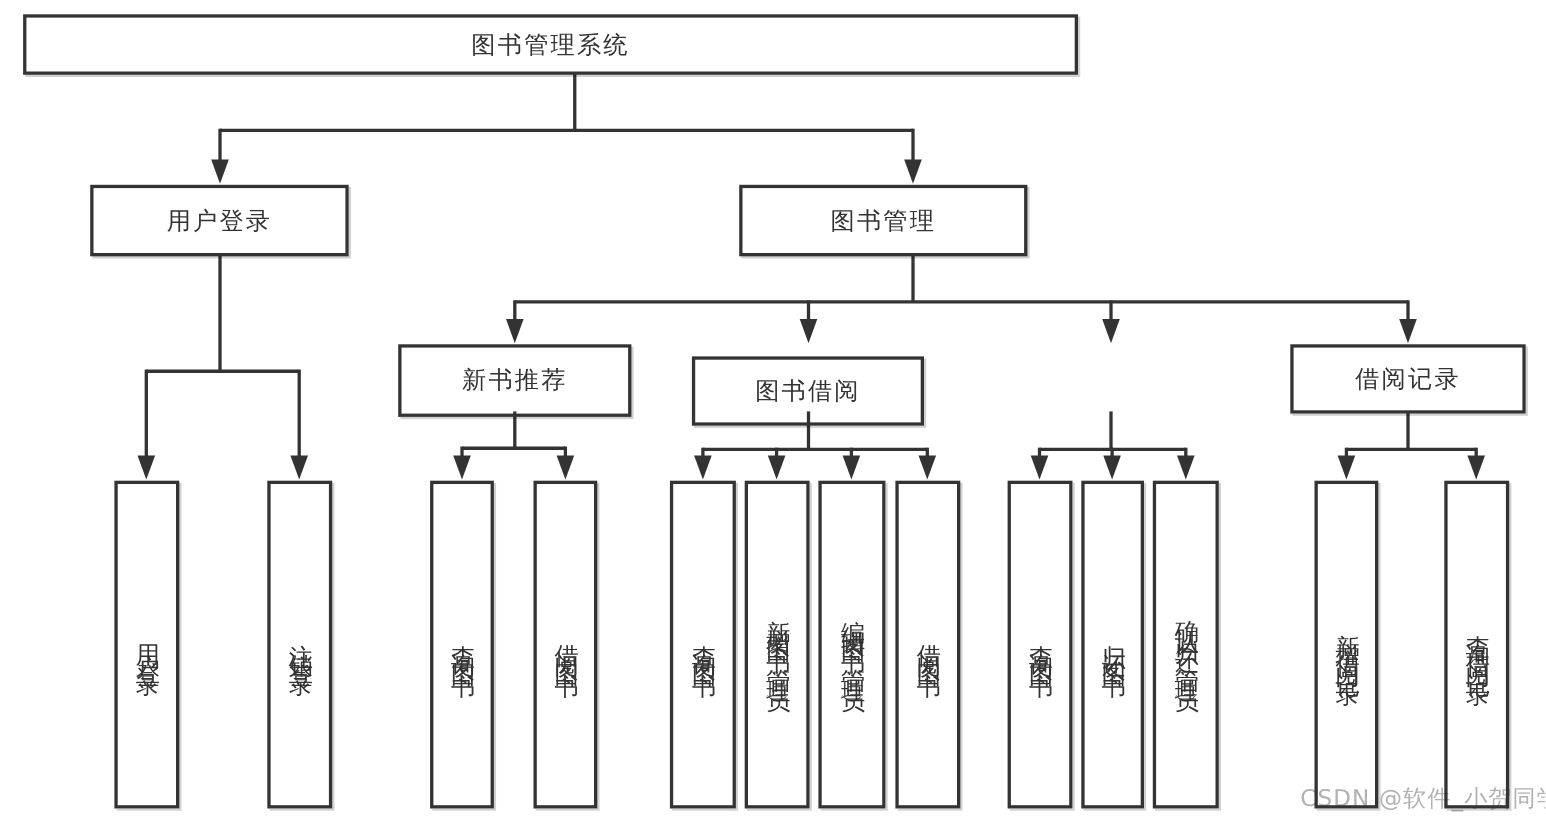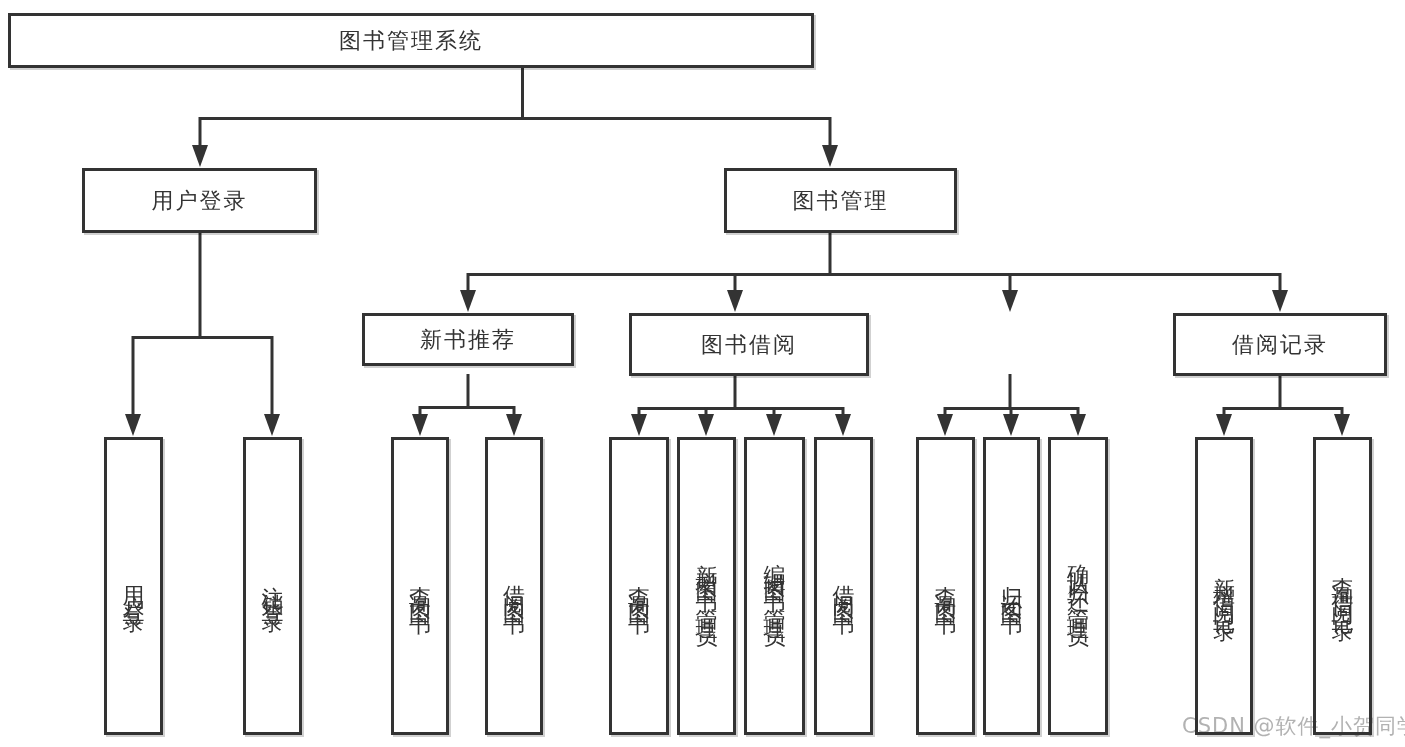--- a/index.html
+++ b/index.html
@@ -92,35 +92,35 @@
       <path d="M766 414 H782 L774 436 Z"></path>
       <path d="M835 414 H851 L843 436 Z"></path>
       <path d="M937 414 H953 L945 436 Z"></path>
       <path d="M1003 414 H1019 L1011 436 Z"></path>
       <path d="M1070 414 H1086 L1078 436 Z"></path>
       <path d="M1216 414 H1232 L1224 436 Z"></path>
       <path d="M1334 414 H1350 L1342 436 Z"></path>
     </g>
   </svg>
 
-  <div class="box" style="left:8px;top:13px;width:806px;height:55px">
+  <div class="box" style="left:21px;top:13px;width:959px;height:55px">
     <span class="h-label">图书管理系统</span>
   </div>
 
   <div class="box" style="left:82px;top:168px;width:235px;height:65px">
     <span class="h-label">用户登录</span>
   </div>
-  <div class="box" style="left:724px;top:168px;width:233px;height:65px">
+  <div class="box" style="left:672px;top:168px;width:262px;height:65px">
     <span class="h-label">图书管理</span>
   </div>
 
-  <div class="box" style="left:362px;top:313px;width:212px;height:53px">
+  <div class="box" style="left:362px;top:313px;width:212px;height:66px">
     <span class="h-label">新书推荐</span>
   </div>
-  <div class="box" style="left:629px;top:313px;width:240px;height:63px">
+  <div class="box" style="left:629px;top:324px;width:211px;height:63px">
     <span class="h-label">图书借阅</span>
   </div>
   <div class="box" style="left:1173px;top:313px;width:214px;height:63px">
     <span class="h-label">借阅记录</span>
   </div>
 
   <div class="box" style="left:104px;top:437px;width:59px;height:298px">
     <span class="v-label">用户登录</span>
   </div>
   <div class="box" style="left:243px;top:437px;width:59px;height:298px">

